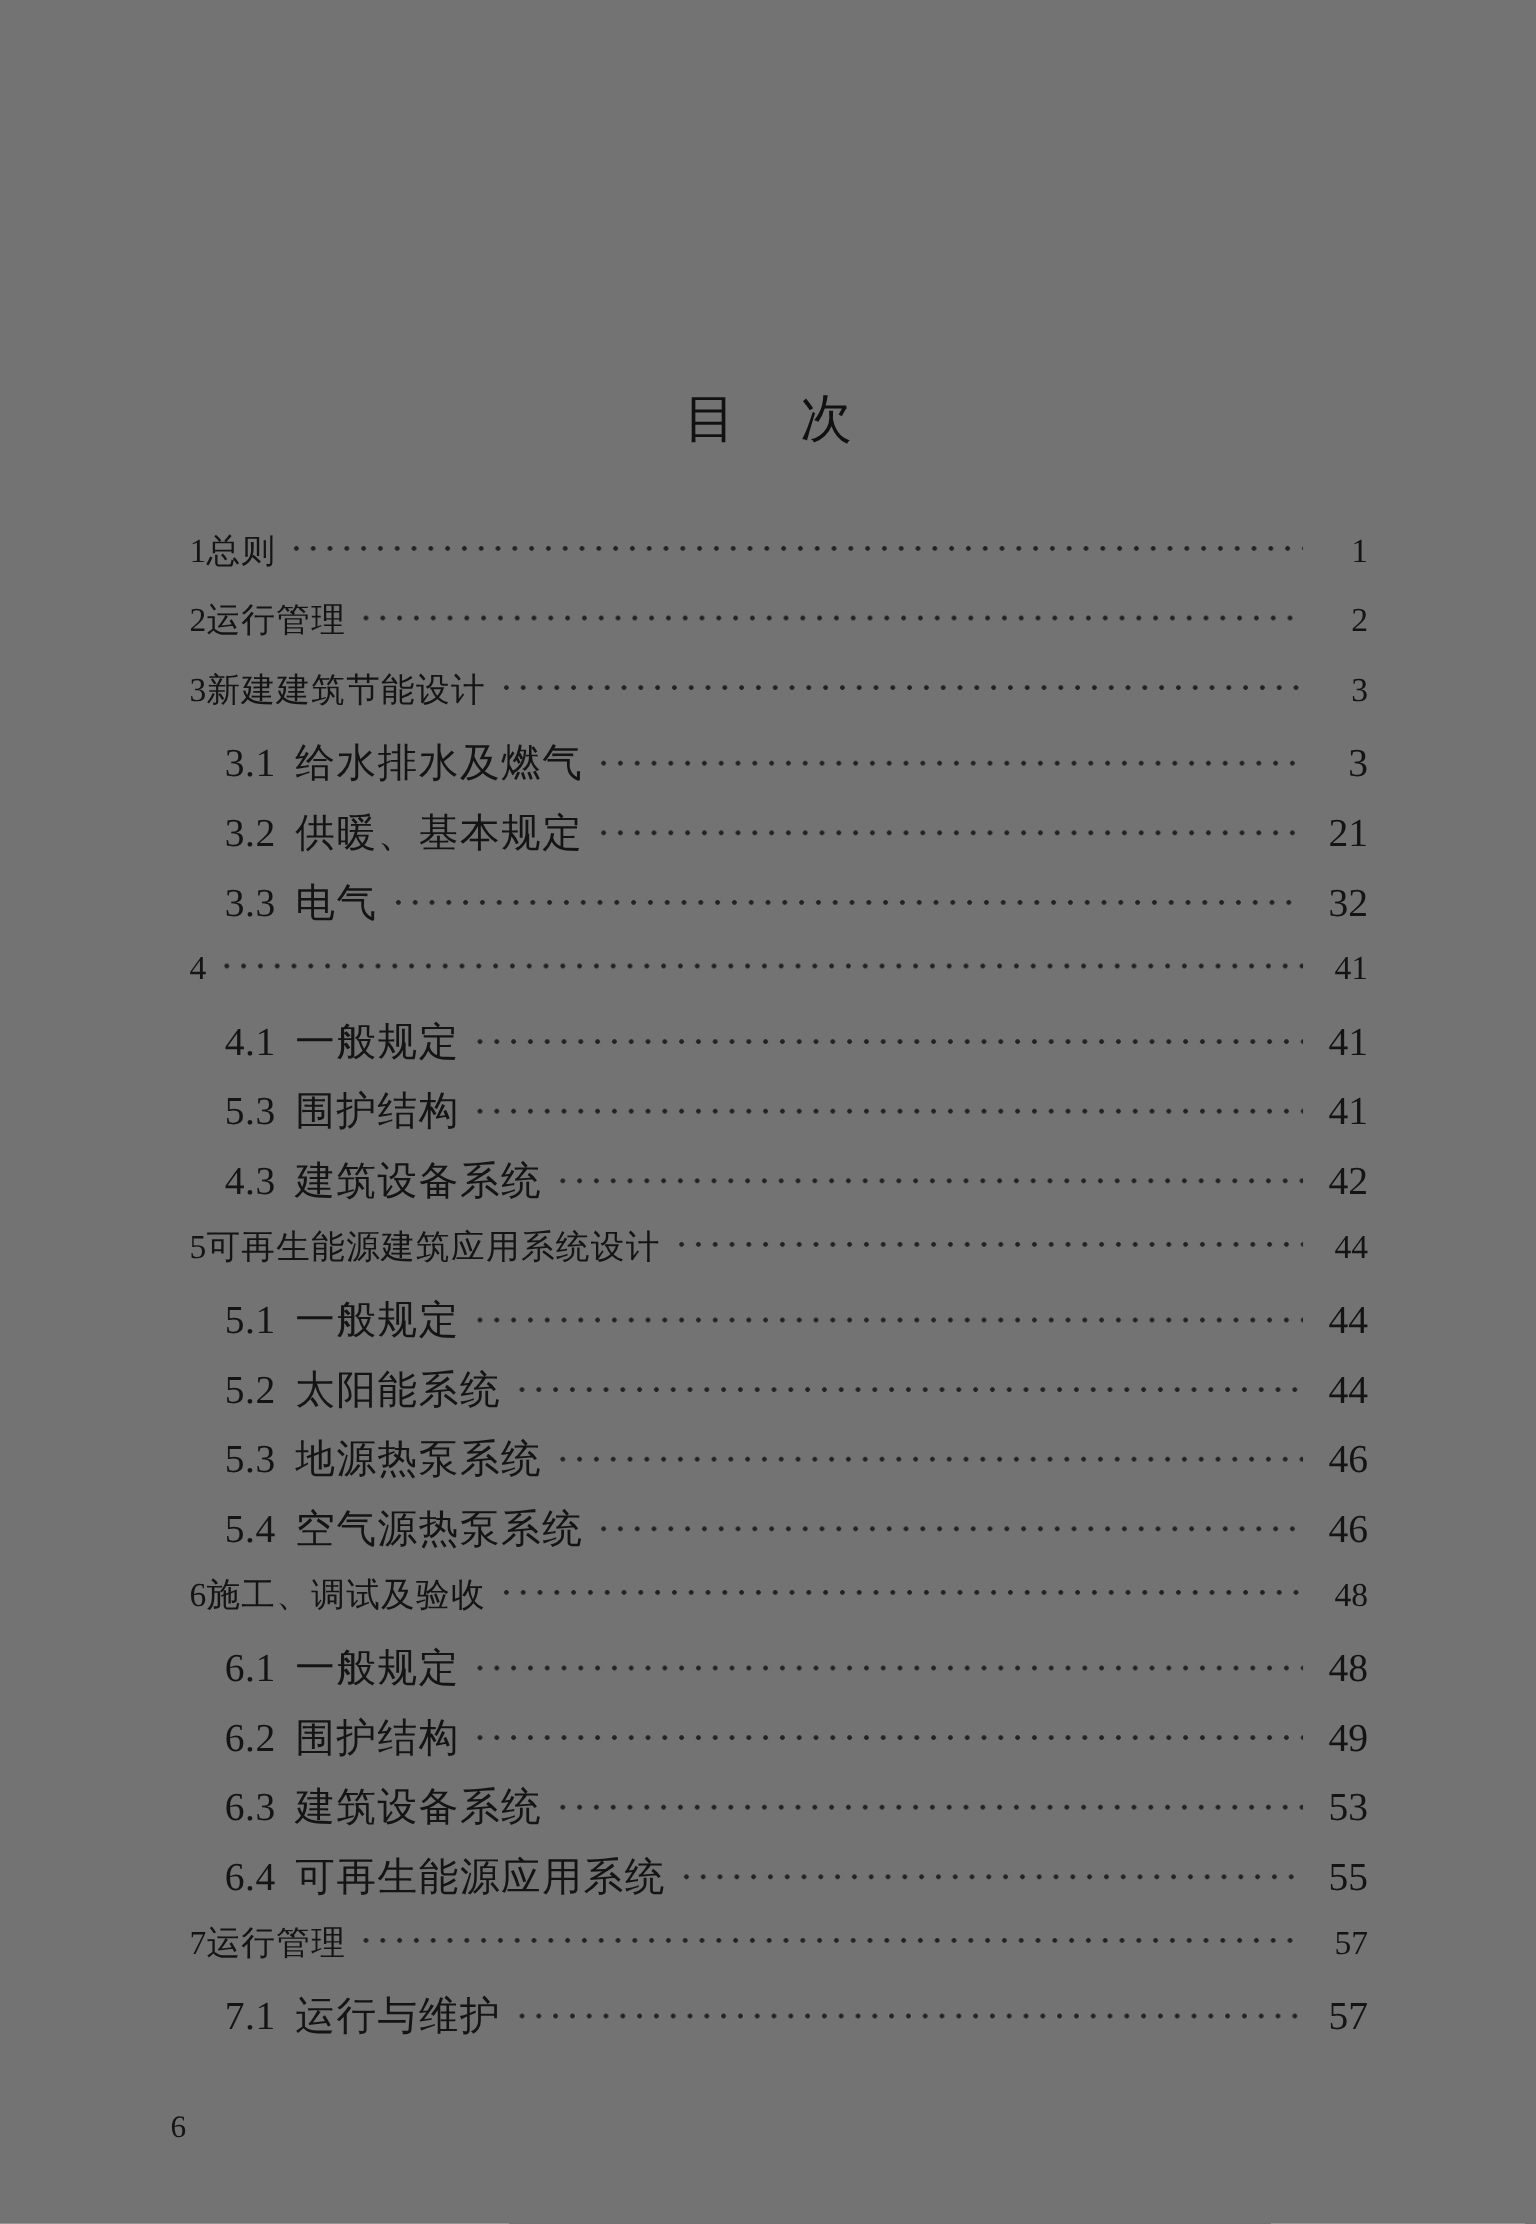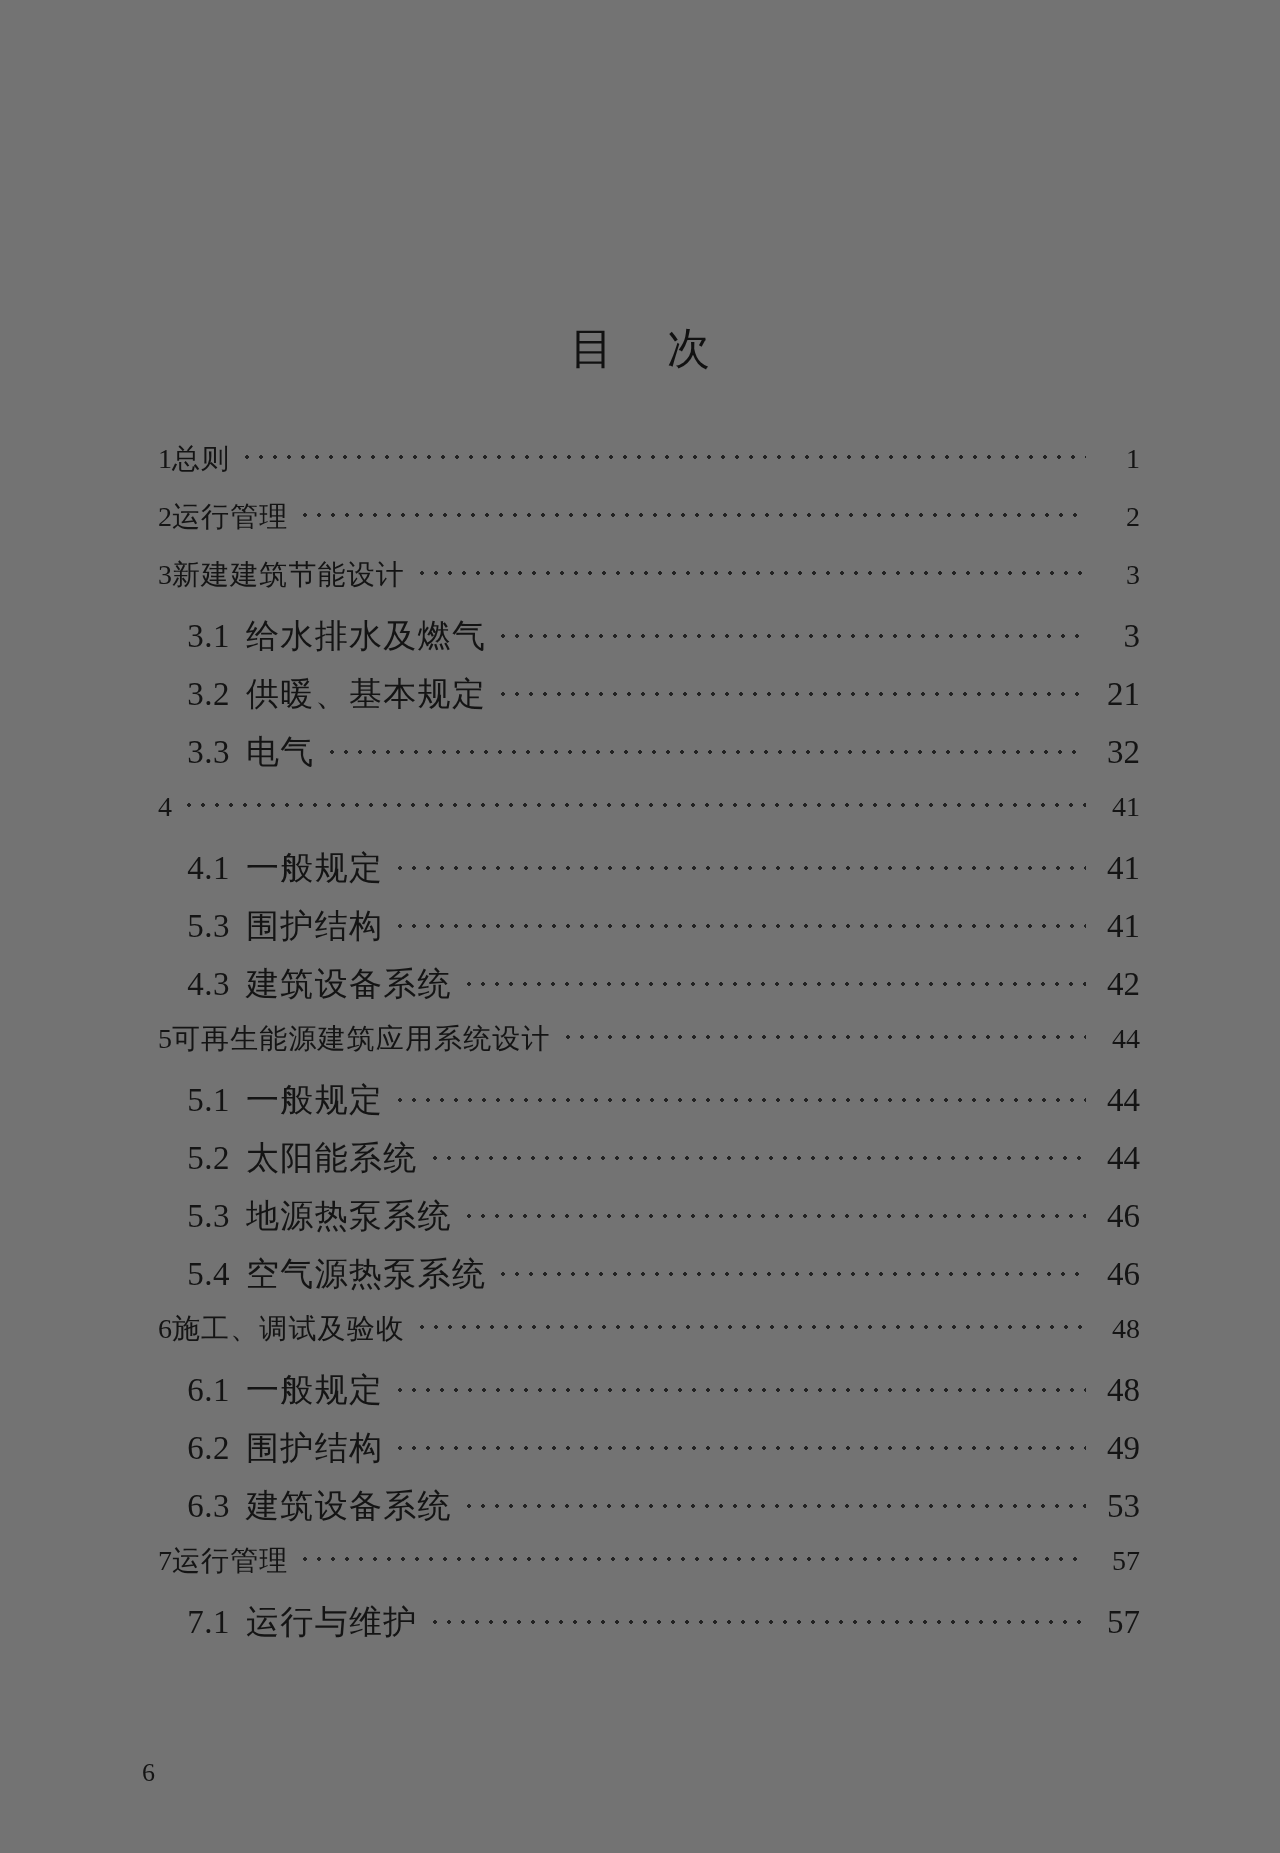--- a/index.html
+++ b/index.html
@@ -221,20 +221,26 @@
         <span class="label">围护结构</span>
         <span class="leader"></span>
         <span class="pg">49</span>
       </div>
       <div class="toc-row level2">
         <span class="num">6.3</span>
         <span class="label">建筑设备系统</span>
         <span class="leader"></span>
         <span class="pg">53</span>
       </div>
+      <div class="toc-row level2">
+        <span class="num">6.4</span>
+        <span class="label">可再生能源应用系统</span>
+        <span class="leader"></span>
+        <span class="pg">55</span>
+      </div>
       <div class="toc-row level1">
         <span class="num">7</span>
         <span class="label">运行管理</span>
         <span class="leader"></span>
         <span class="pg">57</span>
       </div>
       <div class="toc-row level2">
         <span class="num">7.1</span>
         <span class="label">运行与维护</span>
         <span class="leader"></span>

